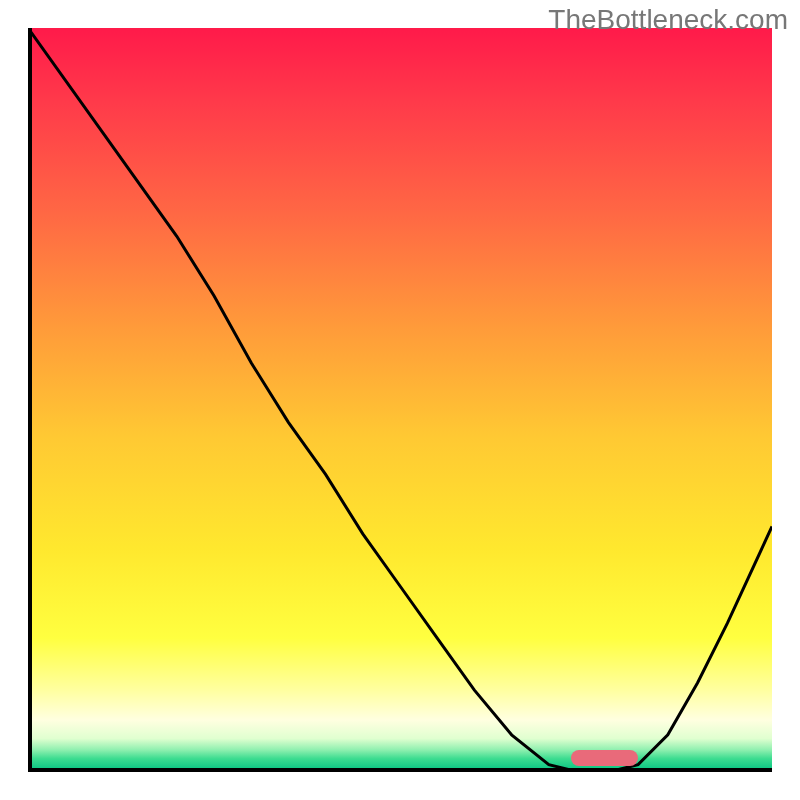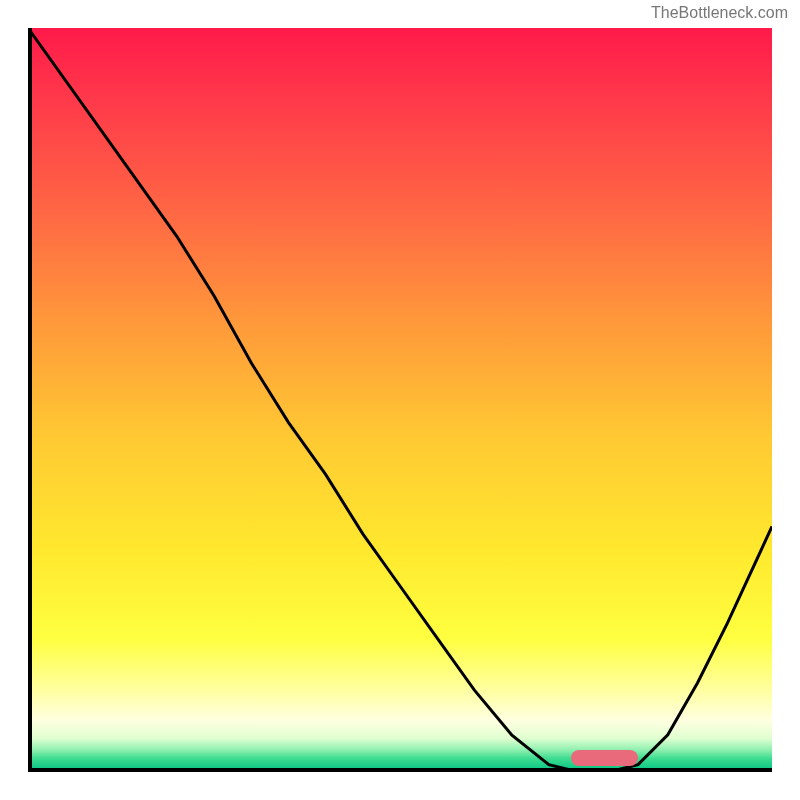--- a/index.html
+++ b/index.html
@@ -9,21 +9,21 @@
     height: 800px;
     background: #ffffff;
     font-family: Arial, sans-serif;
     position: relative;
   }
   .watermark {
     position: absolute;
     top: 4px;
     right: 12px;
     color: #777;
-    font-size: 16px;
+    font-size: 28px;
     font-weight: normal;
     z-index: 10;
   }
   .plot-area {
     position: absolute;
     left: 28px;
     top: 28px;
     width: 744px;
     height: 744px;
     background: linear-gradient(to bottom,

